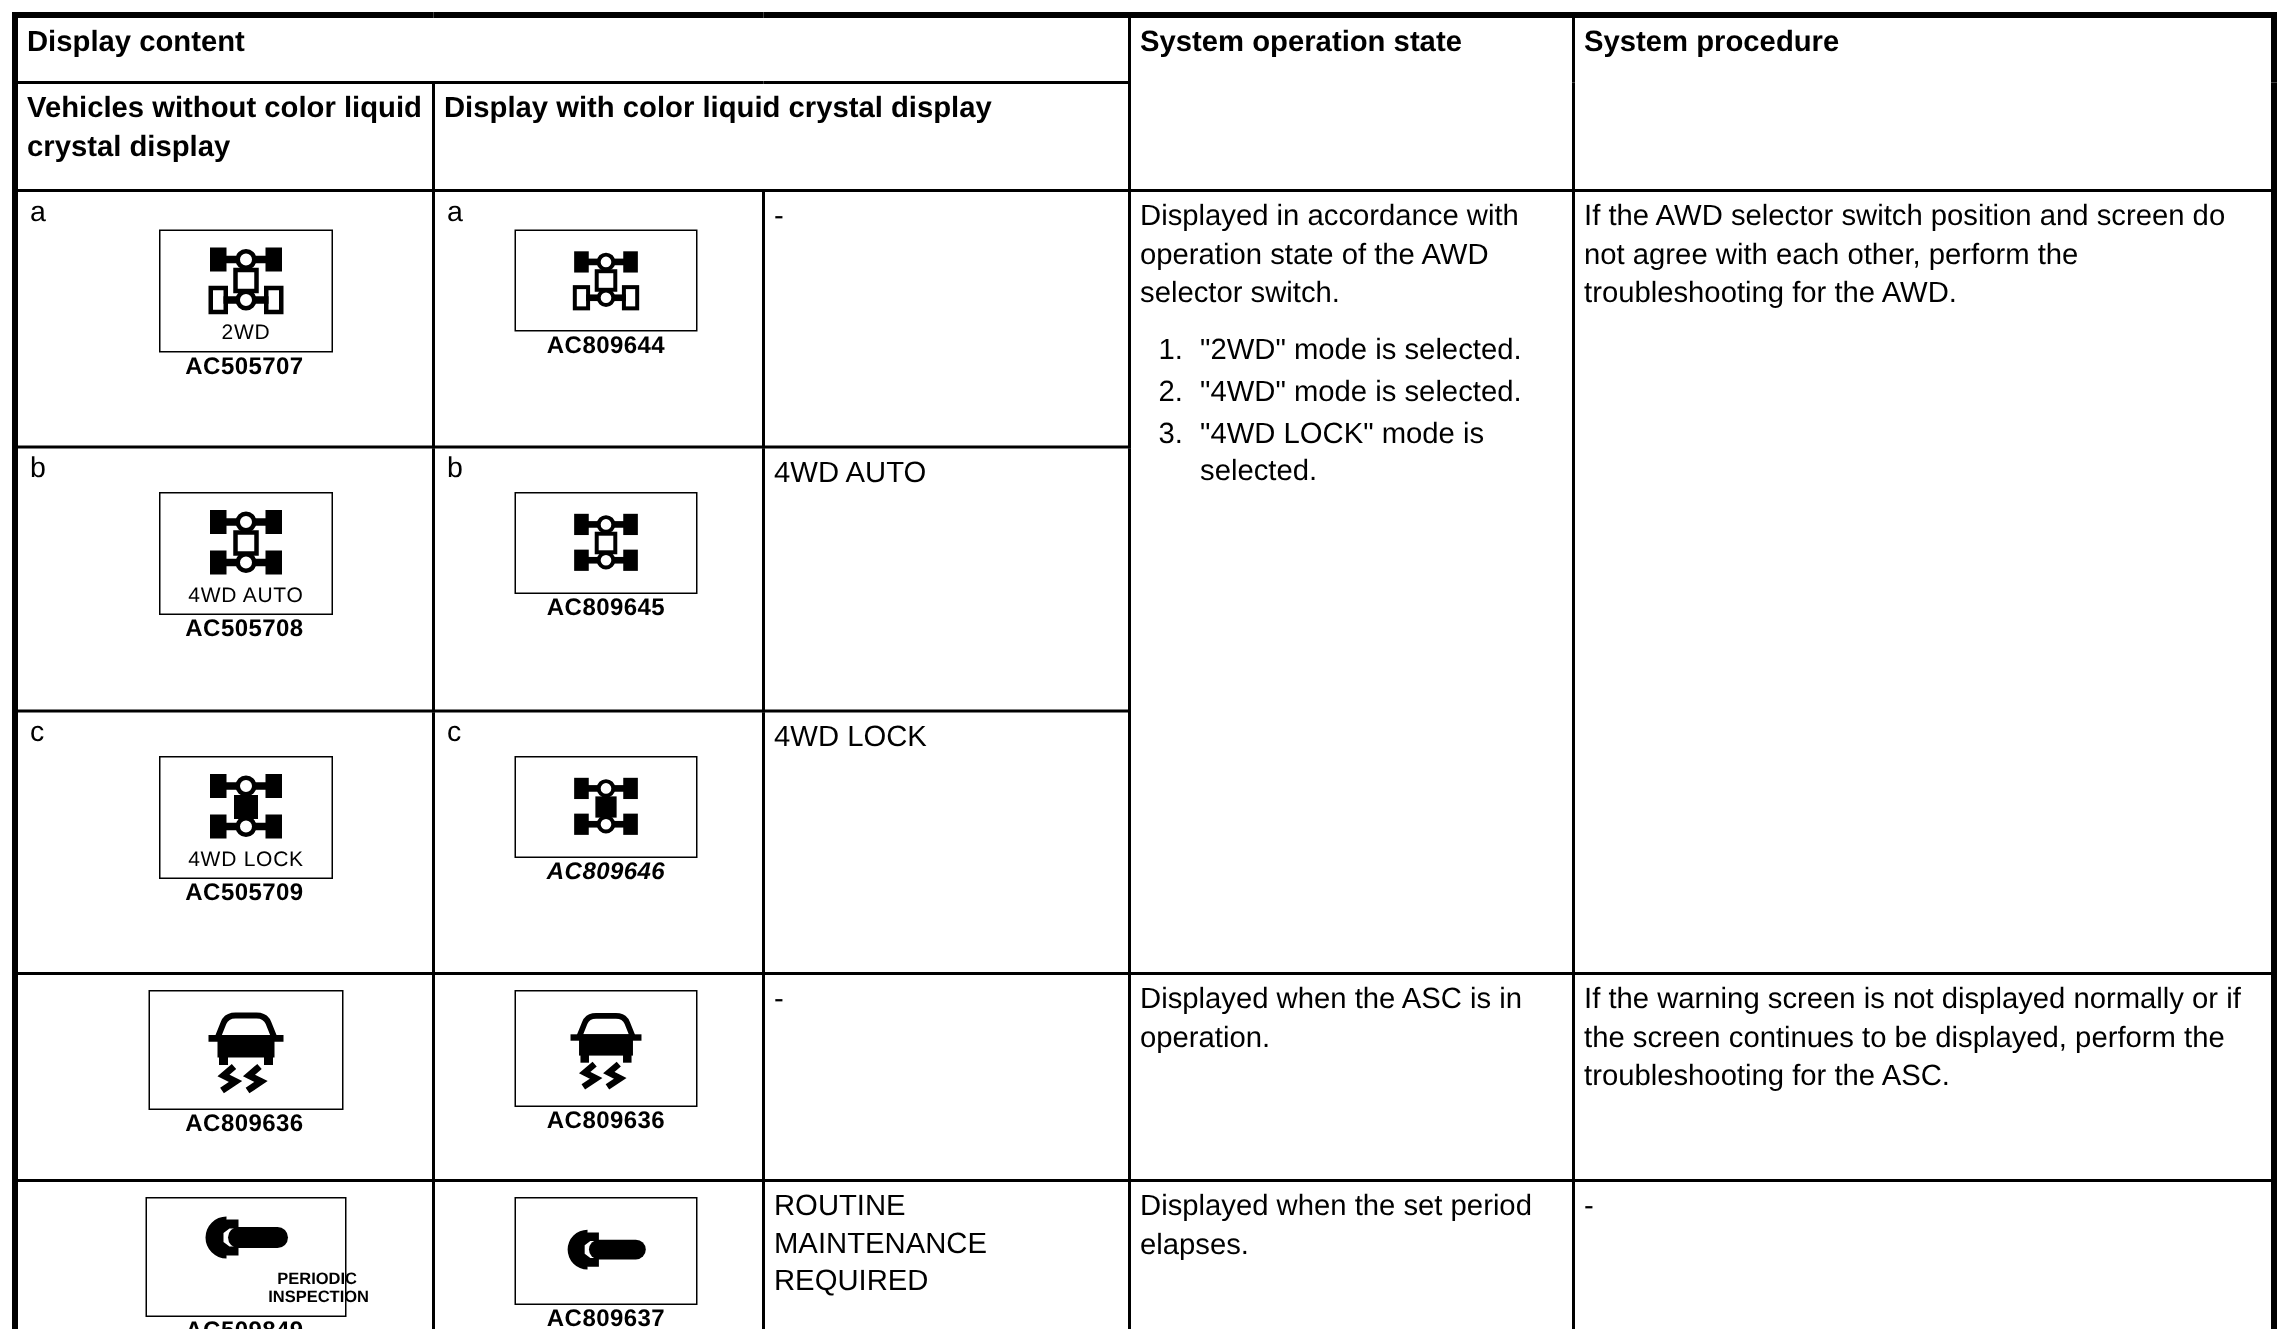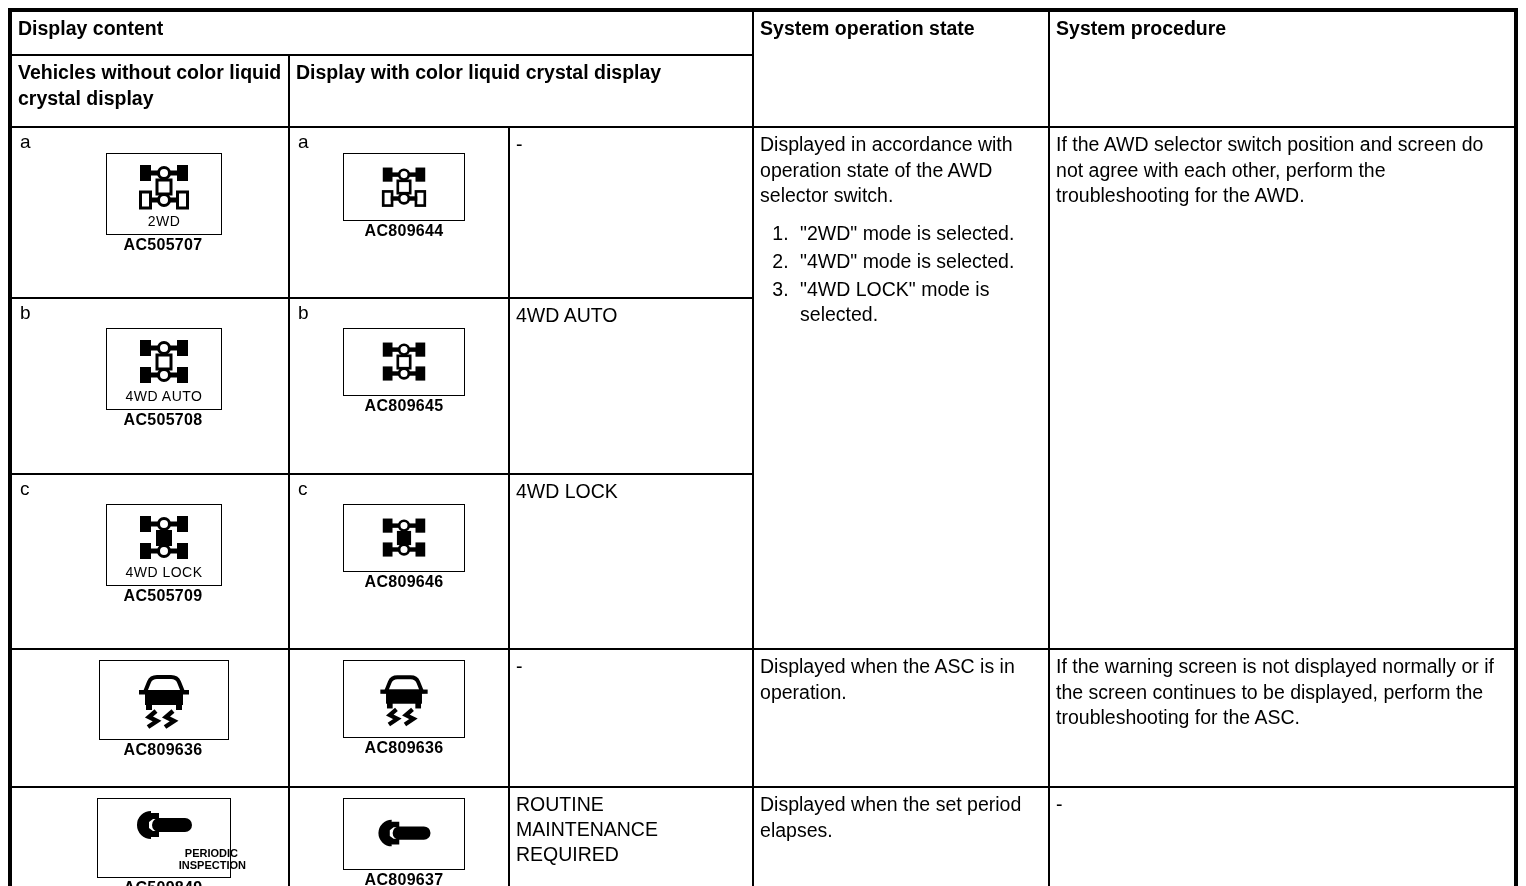--- a/index.html
+++ b/index.html
@@ -181,21 +181,21 @@
             <rect x="3" y="31" width="11" height="16" fill="#000"></rect>
             <rect x="40" y="31" width="11" height="16" fill="#000"></rect>
             <rect x="12" y="9.5" width="30" height="5" fill="#000"></rect>
             <rect x="12" y="36.5" width="30" height="5" fill="#000"></rect>
             <rect x="24.5" y="12" width="5" height="28" fill="#000"></rect>
             <rect x="19" y="18" width="16" height="16" fill="#000"></rect>
             <circle cx="27" cy="12" r="5.5" fill="#fff" stroke="#000" stroke-width="3"></circle>
             <circle cx="27" cy="39" r="5.5" fill="#fff" stroke="#000" stroke-width="3"></circle>
           </svg>
         </div>
-        <div class="iconcode" style="width:100%;">AC809646</div>
+        <div class="iconcode" style="width:100%;font-style:italic;">AC809646</div>
       </div>
     </td>
     <td class="bodytext">4WD LOCK</td>
   </tr>
 
   <tr>
     <td style="height:128px;">
       <div class="iconwrap" style="width:200px;margin-left:46px;margin-top:6px;">
         <div class="iconbox" style="width:130px;height:80px;">
           <svg width="74" height="60" viewBox="0 0 74 60">

